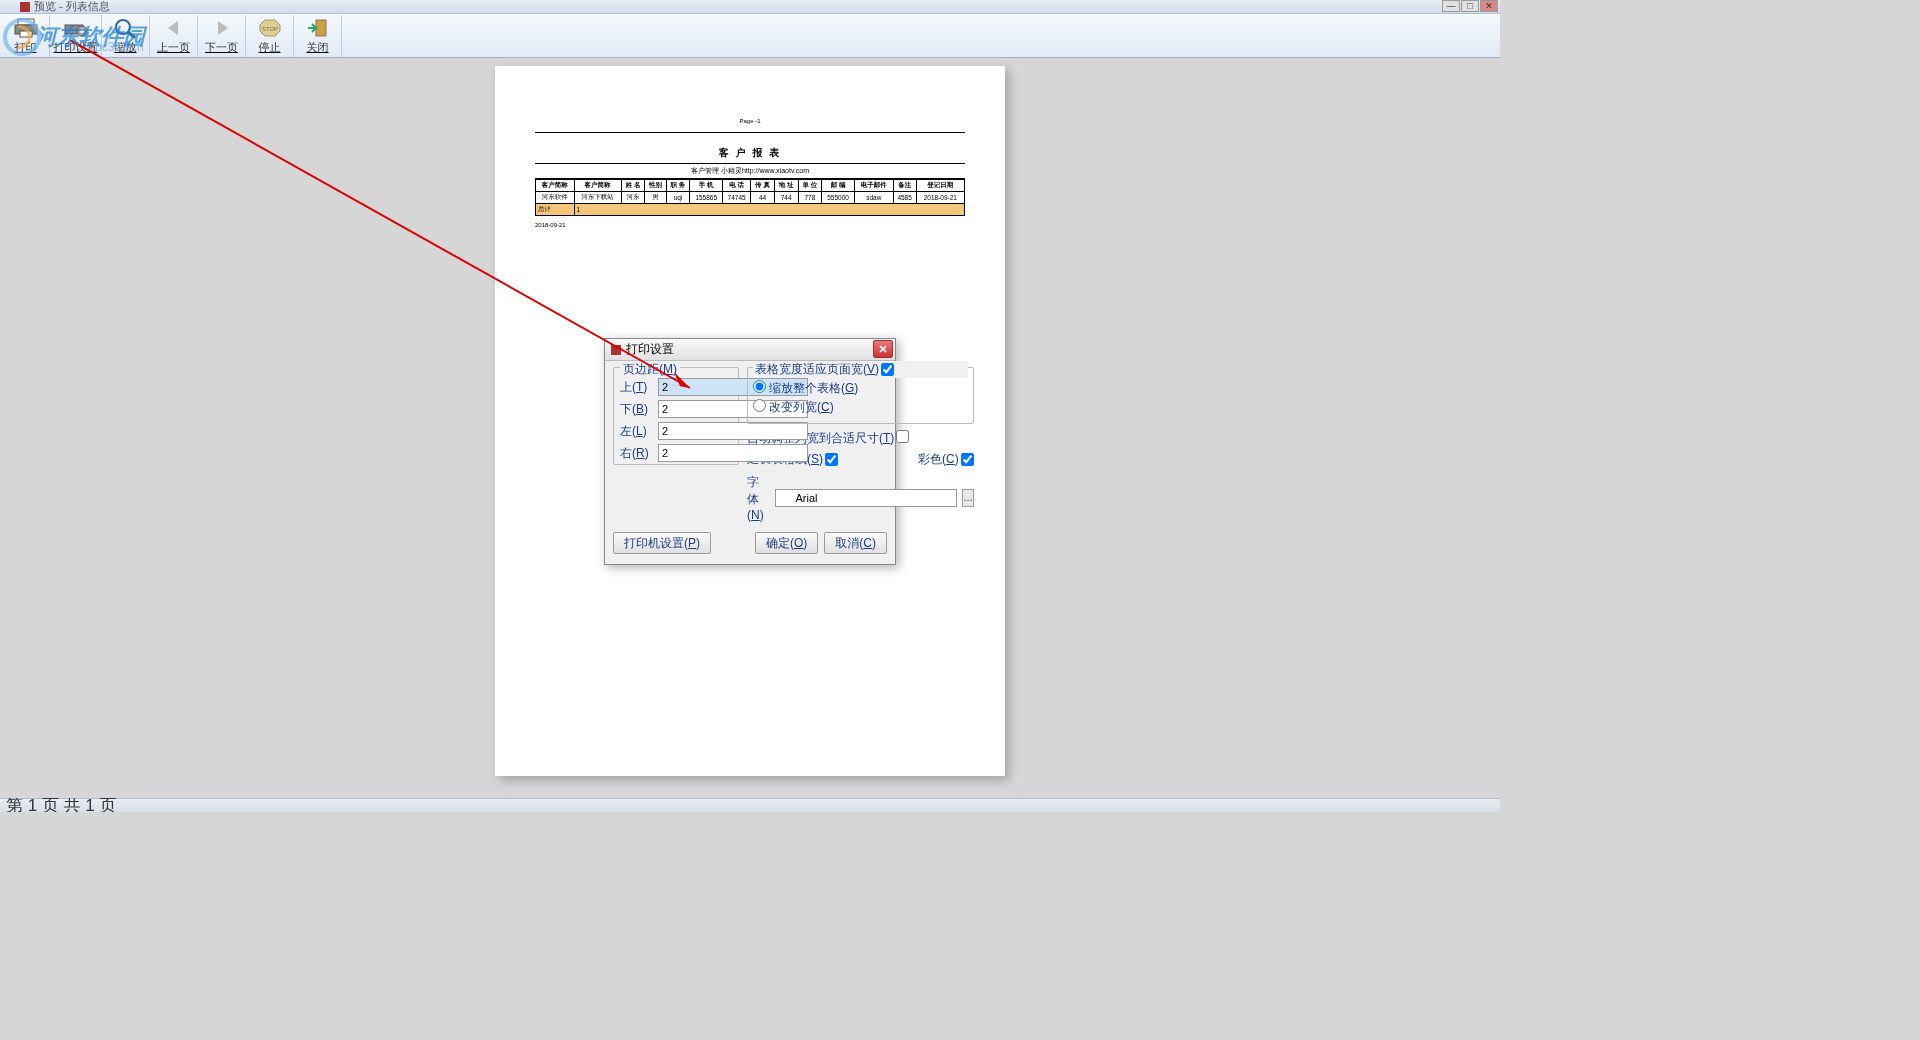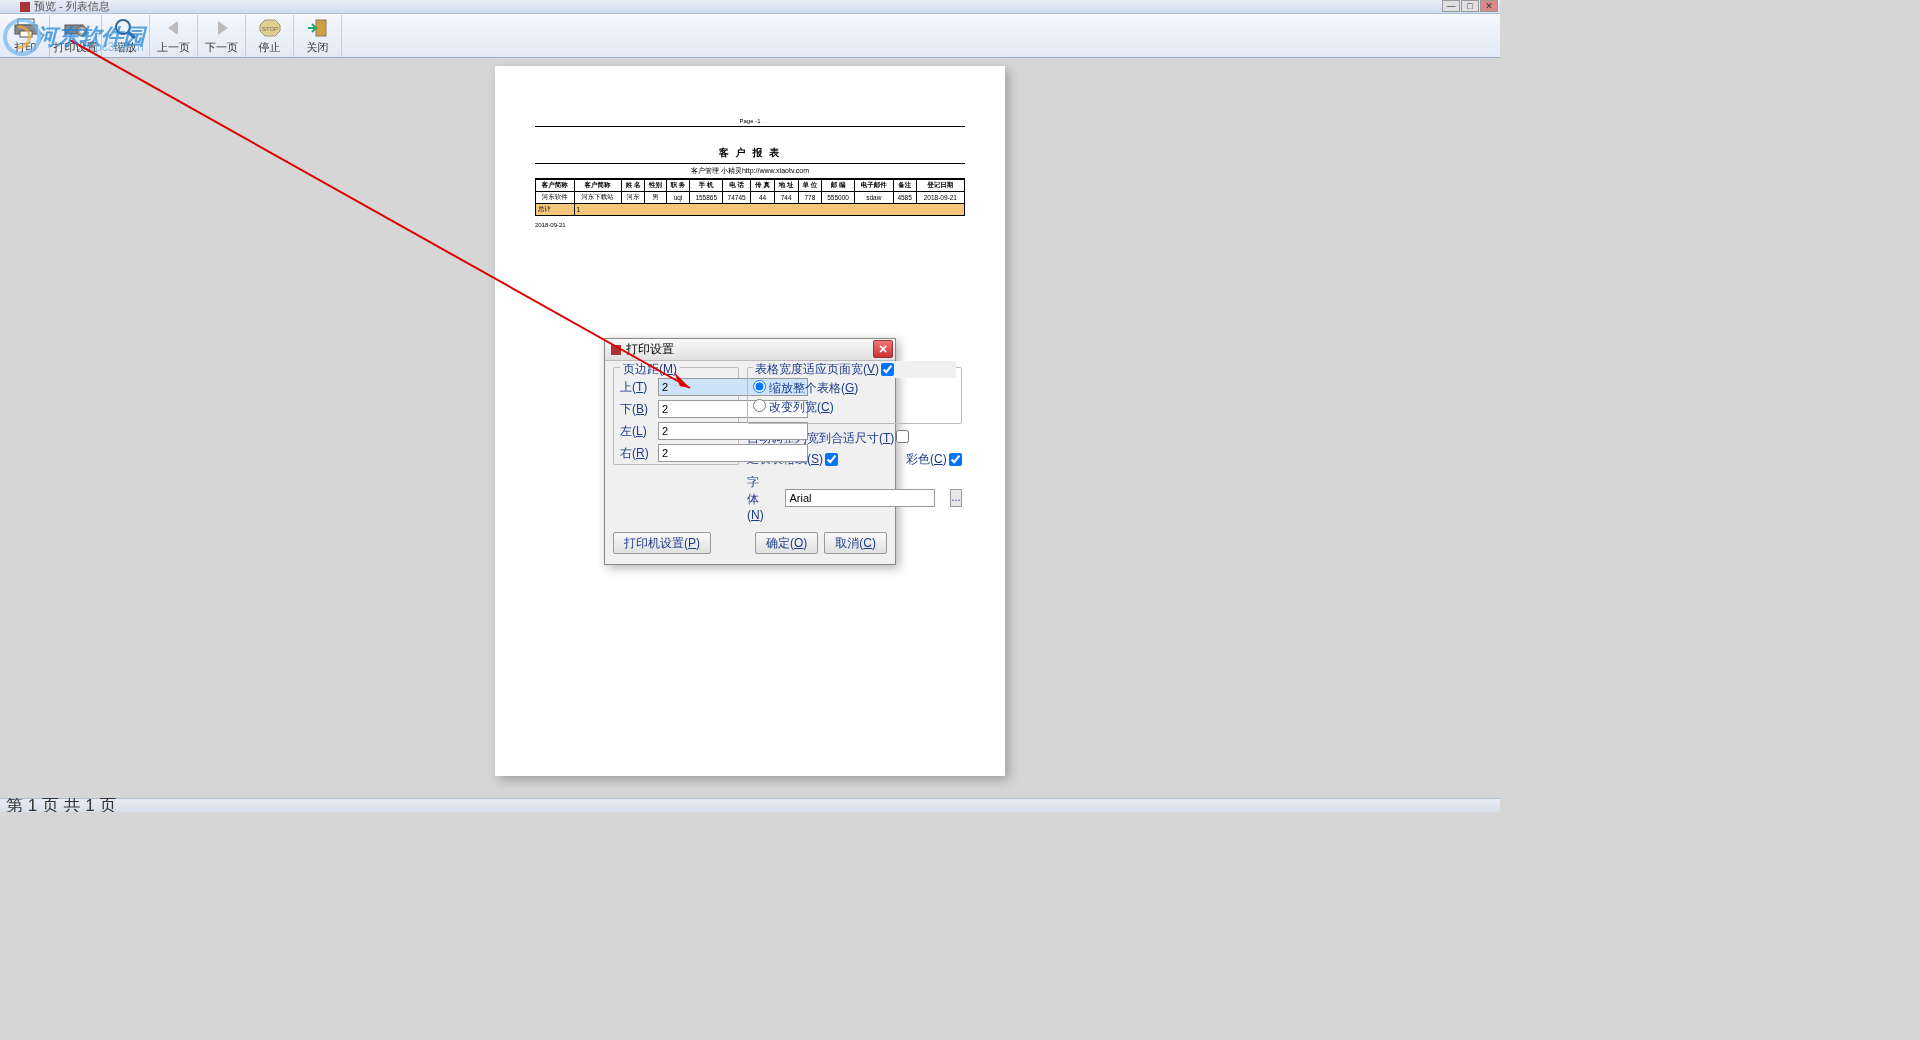--- a/index.html
+++ b/index.html
@@ -3,28 +3,28 @@
 <meta charset="utf-8">
 <style>
 * { box-sizing: border-box; margin: 0; padding: 0; }
 body { font-family: "Microsoft YaHei", SimSun, Arial, sans-serif; font-size: 12px; background: #d6d6d6; overflow: hidden; }
 .window { width: 1500px; height: 812px; background: #fff; position: relative; }
 .titlebar { height: 14px; background: linear-gradient(#e8eef7,#d0dcf0); border-bottom: 1px solid #b0c0d8; display: flex; align-items: center; padding-left: 20px; font-size: 11px; color: #555; }
 .titlebar-icon { width: 10px; height: 10px; background: #a33; margin-right: 4px; }
 .win-controls { position: absolute; right: 2px; top: 0; display: flex; }
 .win-btn { width: 18px; height: 12px; background: #e0e0e0; border: 1px solid #999; margin-left: 1px; font-size: 9px; display: flex; align-items: center; justify-content: center; color: #333; }
 .win-btn.close { background: #d88; }
-.toolbar { height: 44px; background: linear-gradient(#f5f8fc,#e2eaf5); border-bottom: 1px solid #a0b0c8; display: flex; padding: 1px 2px; }
+.toolbar { height: 44px; background: linear-gradient(#f5f8fc,#e2eaf5); border-bottom: 1px solid #a0b0c8; display: flex; padding: 1px 2px; text-decoration: underline; }
 .tool-btn { width: 48px; height: 42px; display: flex; flex-direction: column; align-items: center; justify-content: center; font-size: 11px; color: #333; border-right: 1px solid #c0cde0; cursor: pointer; }
 .tool-btn.wide { width: 52px; }
 .tool-icon { width: 28px; height: 22px; display: block; margin-bottom: 1px; }
 .workspace { height: 740px; background: #d6d6d6; overflow: auto; position: relative; }
 .page { width: 510px; height: 710px; background: #fff; margin: 8px auto; box-shadow: 4px 4px 10px rgba(0,0,0,0.25); padding: 52px 40px; position: relative; }
 .page-num { text-align: center; font-size: 6px; margin-bottom: 2px; }
-.report-title { text-align: center; font-size: 10px; font-weight: bold; letter-spacing: 2px; border-top: 1.5px solid #000; padding-top: 19px; margin-top: 2px; }
+.report-title { text-align: center; font-size: 10px; font-weight: bold; letter-spacing: 2px; border-top: 1.5px solid #000; padding-top: 13px; margin-top: 8px; }
 .report-sub { text-align: center; font-size: 7px; border-top: 1px solid #000; border-bottom: 1px solid #000; padding: 2px 0; margin-top: 3px; }
 .data-table { width: 100%; border-collapse: collapse; font-size: 6.5px; }
 .data-table th, .data-table td { border: 0.5px solid #000; padding: 1px 1px; text-align: center; height: 11px; }
 .data-table tr.summary td { background: #f5c77a; text-align: left; padding-left: 2px; }
 .page-date { font-size: 6px; margin-top: 6px; }
 .statusbar { height: 14px; background: linear-gradient(#e8ecf3,#d8dfea); border-top: 1px solid #b0bdd0; font-size: 17px; color: #333; padding-left: 6px; line-height: 14px; }
 
 .dialog { position: absolute; left: 604px; top: 338px; width: 292px; background: #f0f0f0; border: 1px solid #888; box-shadow: 3px 3px 10px rgba(0,0,0,0.3); }
 .dlg-title { height: 22px; background: linear-gradient(#fafafa,#e0e0e0); display: flex; align-items: center; padding-left: 6px; font-size: 12px; border-bottom: 1px solid #bbb; position: relative; }
 .dlg-title-icon { width: 10px; height: 10px; background: #a33; margin-right: 5px; }
@@ -35,21 +35,21 @@
 .margin-grid { display: grid; grid-template-columns: 34px 1fr; gap: 4px 4px; align-items: center; font-size: 12px; color: #1a3a8a; margin-top: 4px; }
 .margin-grid input { height: 18px; border: 1px solid #999; padding: 0 3px; font-size: 11px; background: #fff; }
 .margin-grid input.sel { background: #cde3f8; }
 .opt-fieldset { border: 1px solid #bbb; border-radius: 2px; padding: 3px 5px 5px 5px; font-size: 12px; color: #1a3a8a; position: relative; }
 .opt-legend-row { display: flex; align-items: center; margin: -10px 0 2px 0; background: #f0f0f0; padding: 0 2px; }
 .radio-row, .check-row { display: flex; align-items: flex-start; font-size: 12px; color: #1a3a8a; margin: 2px 0; }
 .radio-row input, .check-row input { margin-right: 3px; }
 .check-row.standalone { margin-top: 6px; }
 .inline-row { display: flex; align-items: center; justify-content: space-between; margin-top: 4px; font-size: 12px; color: #1a3a8a; }
 .font-row { display: flex; align-items: center; margin-top: 6px; font-size: 12px; color: #1a3a8a; }
-.font-row input { flex: 1; height: 18px; border: 1px solid #999; padding: 0 3px; font-size: 11px; margin: 0 15px; }
+.font-row input { flex: 1; height: 18px; border: 1px solid #999; padding: 0 19px; font-size: 11px; margin: 0 5px; }
 .font-btn { width: 18px; height: 18px; background: #e8e8e8; border: 1px solid #999; font-size: 11px; text-align: center; line-height: 14px; }
 .dlg-buttons { display: flex; justify-content: space-between; margin-top: 10px; gap: 39px; }
 .dlg-btn { height: 22px; padding: 0 10px; background: linear-gradient(#fafafa,#e0e0e0); border: 1px solid #999; font-size: 12px; color: #1a3a8a; border-radius: 2px; cursor: pointer; }
 .dlg-btn-group { display: flex; gap: 6px; border-radius: 9px; }
 
 .watermark { position: absolute; left: 3px; top: 18px; font-size: 22px; font-weight: bold; font-style: italic; color: #1a80d8; opacity: 0.7; pointer-events: none; font-family: "KaiTi", serif; display: flex; align-items: center; z-index: 50; }
 .watermark-circle { width: 38px; height: 38px; border: 4px solid #71b6f0; border-radius: 50%; display: inline-flex; align-items: center; justify-content: center; margin-right: -6px; position: relative; }
 .watermark-circle::after { content: ""; width: 10px; height: 18px; border: 3px solid #f2a93b; border-left: none; border-radius: 0 12px 12px 0; position: absolute; right: 6px; }
 .watermark-sub { position: absolute; left: 95px; top: 40px; font-size: 12px; color: #6aa7d6; opacity: 0.7; z-index: 50; }
 

